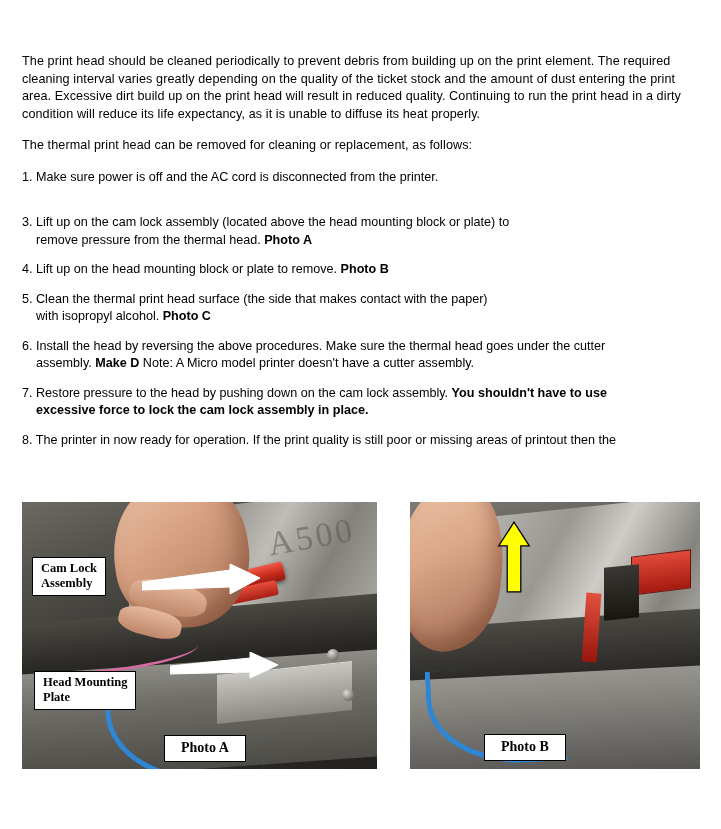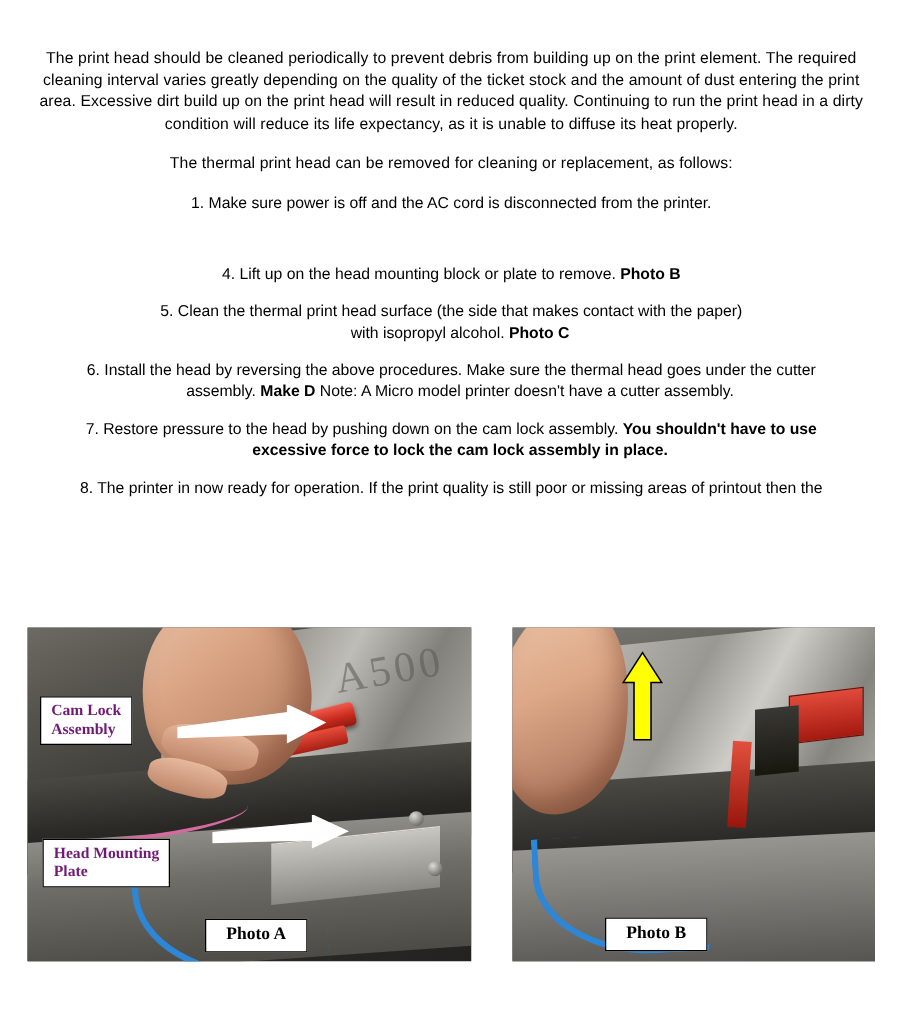--- a/index.html
+++ b/index.html
@@ -17,23 +17,22 @@
   }
   .page {
     position: absolute;
     left: 0; top: 0;
     width: 721px;
     height: 829px;
   }
   .content {
     position: absolute;
     left: 22px;
-    top: 38px;
+    top: 53px;
     width: 678px;
-    text-align: center;
   }
   p.para {
     margin: 0 0 0 0;
     font-size: 12.6px;
     line-height: 17.5px;
     letter-spacing: 0.1px;
   }
   .spacer-12 { height: 12px; }
   .spacer-14 { height: 14px; }
   .step {
@@ -218,21 +217,21 @@
   
   .callout {
     position: absolute;
     background: #ffffff;
     border: 1px solid #000000;
     font-size: 12.5px;
     line-height: 15px;
     font-family: "Liberation Serif", serif;
     font-weight: bold;
     padding: 3px 8px 4px 8px;
-    color: #701a75;
+    color: #000000;
     white-space: pre-line;
   }
   #callout-camlock { left: 10px; top: 55px; }
   #callout-headplate { left: 12px; top: 145px; margin-top: 24px; }
   .photo-label {
     position: absolute;
     background: #ffffff;
     border: 1px solid #000000;
     font-family: "Liberation Serif", serif;
     font-weight: bold;
@@ -262,20 +261,25 @@
     <p class="step">
       <span>1.</span>
       <span>Make sure power is off and the AC cord is disconnected from the printer.</span>
     </p>
 
     <div class="spacer-14"></div>
 
 
     <div class="spacer-14"></div>
 
+    <p class="step">
+      <span>3.</span>
+      <span>Lift up on the cam lock assembly (located above the head mounting block or plate) to</span>
+      <span class="indent"><span>remove pressure from the thermal head. </span><span class="bold">Photo A</span></span>
+    </p>
 
     <div class="spacer-12"></div>
 
     <p class="step">
       <span>4.</span>
       <span>Lift up on the head mounting block or plate to remove. </span><span class="bold">Photo B</span>
     </p>
 
     <div class="spacer-12"></div>
 

